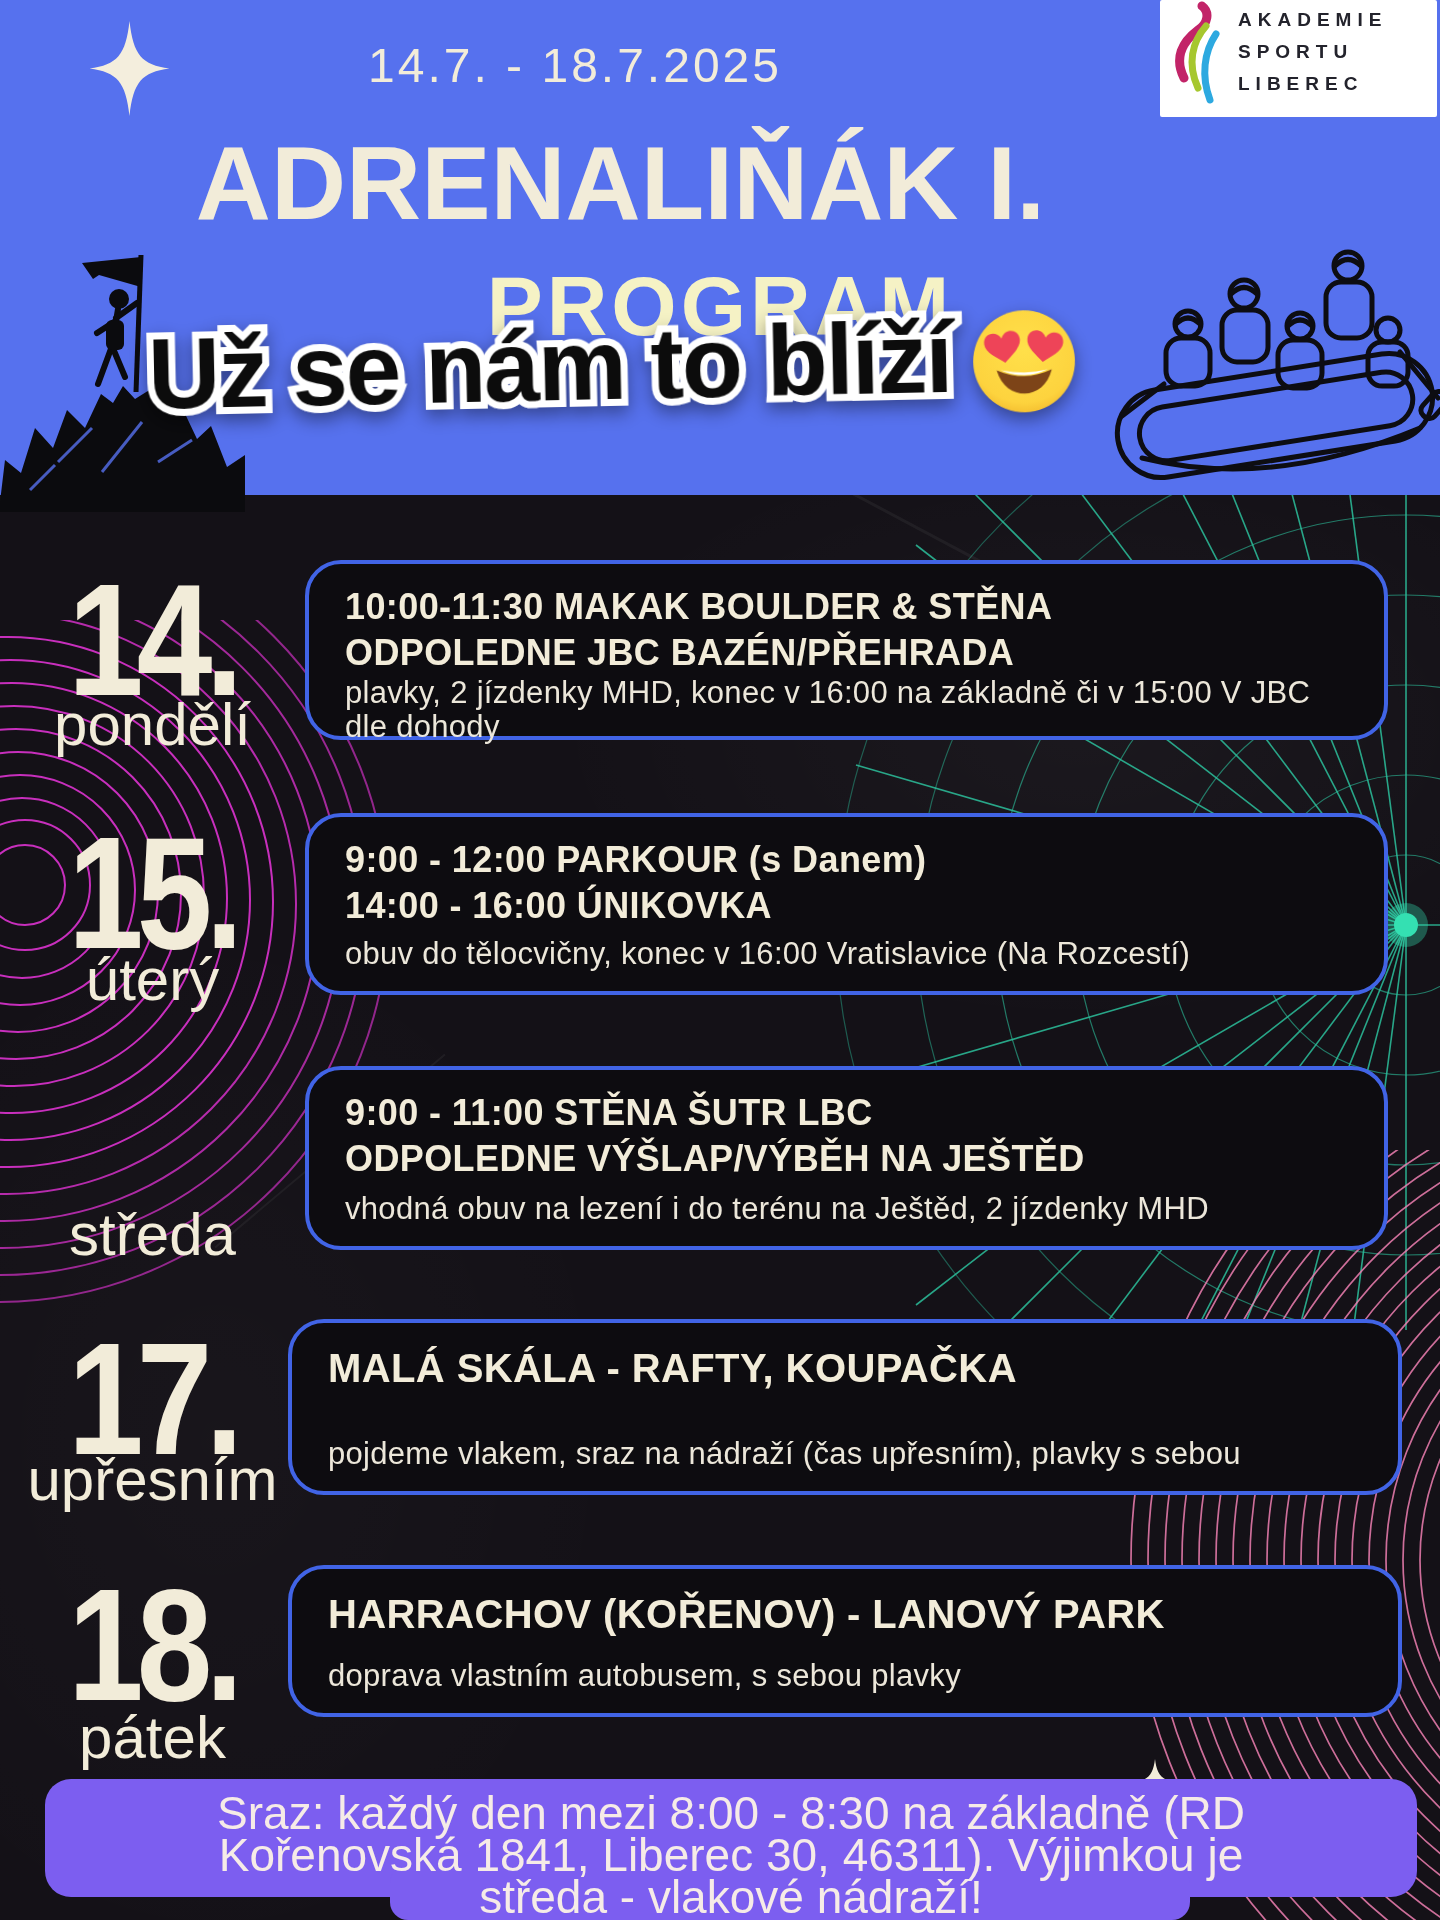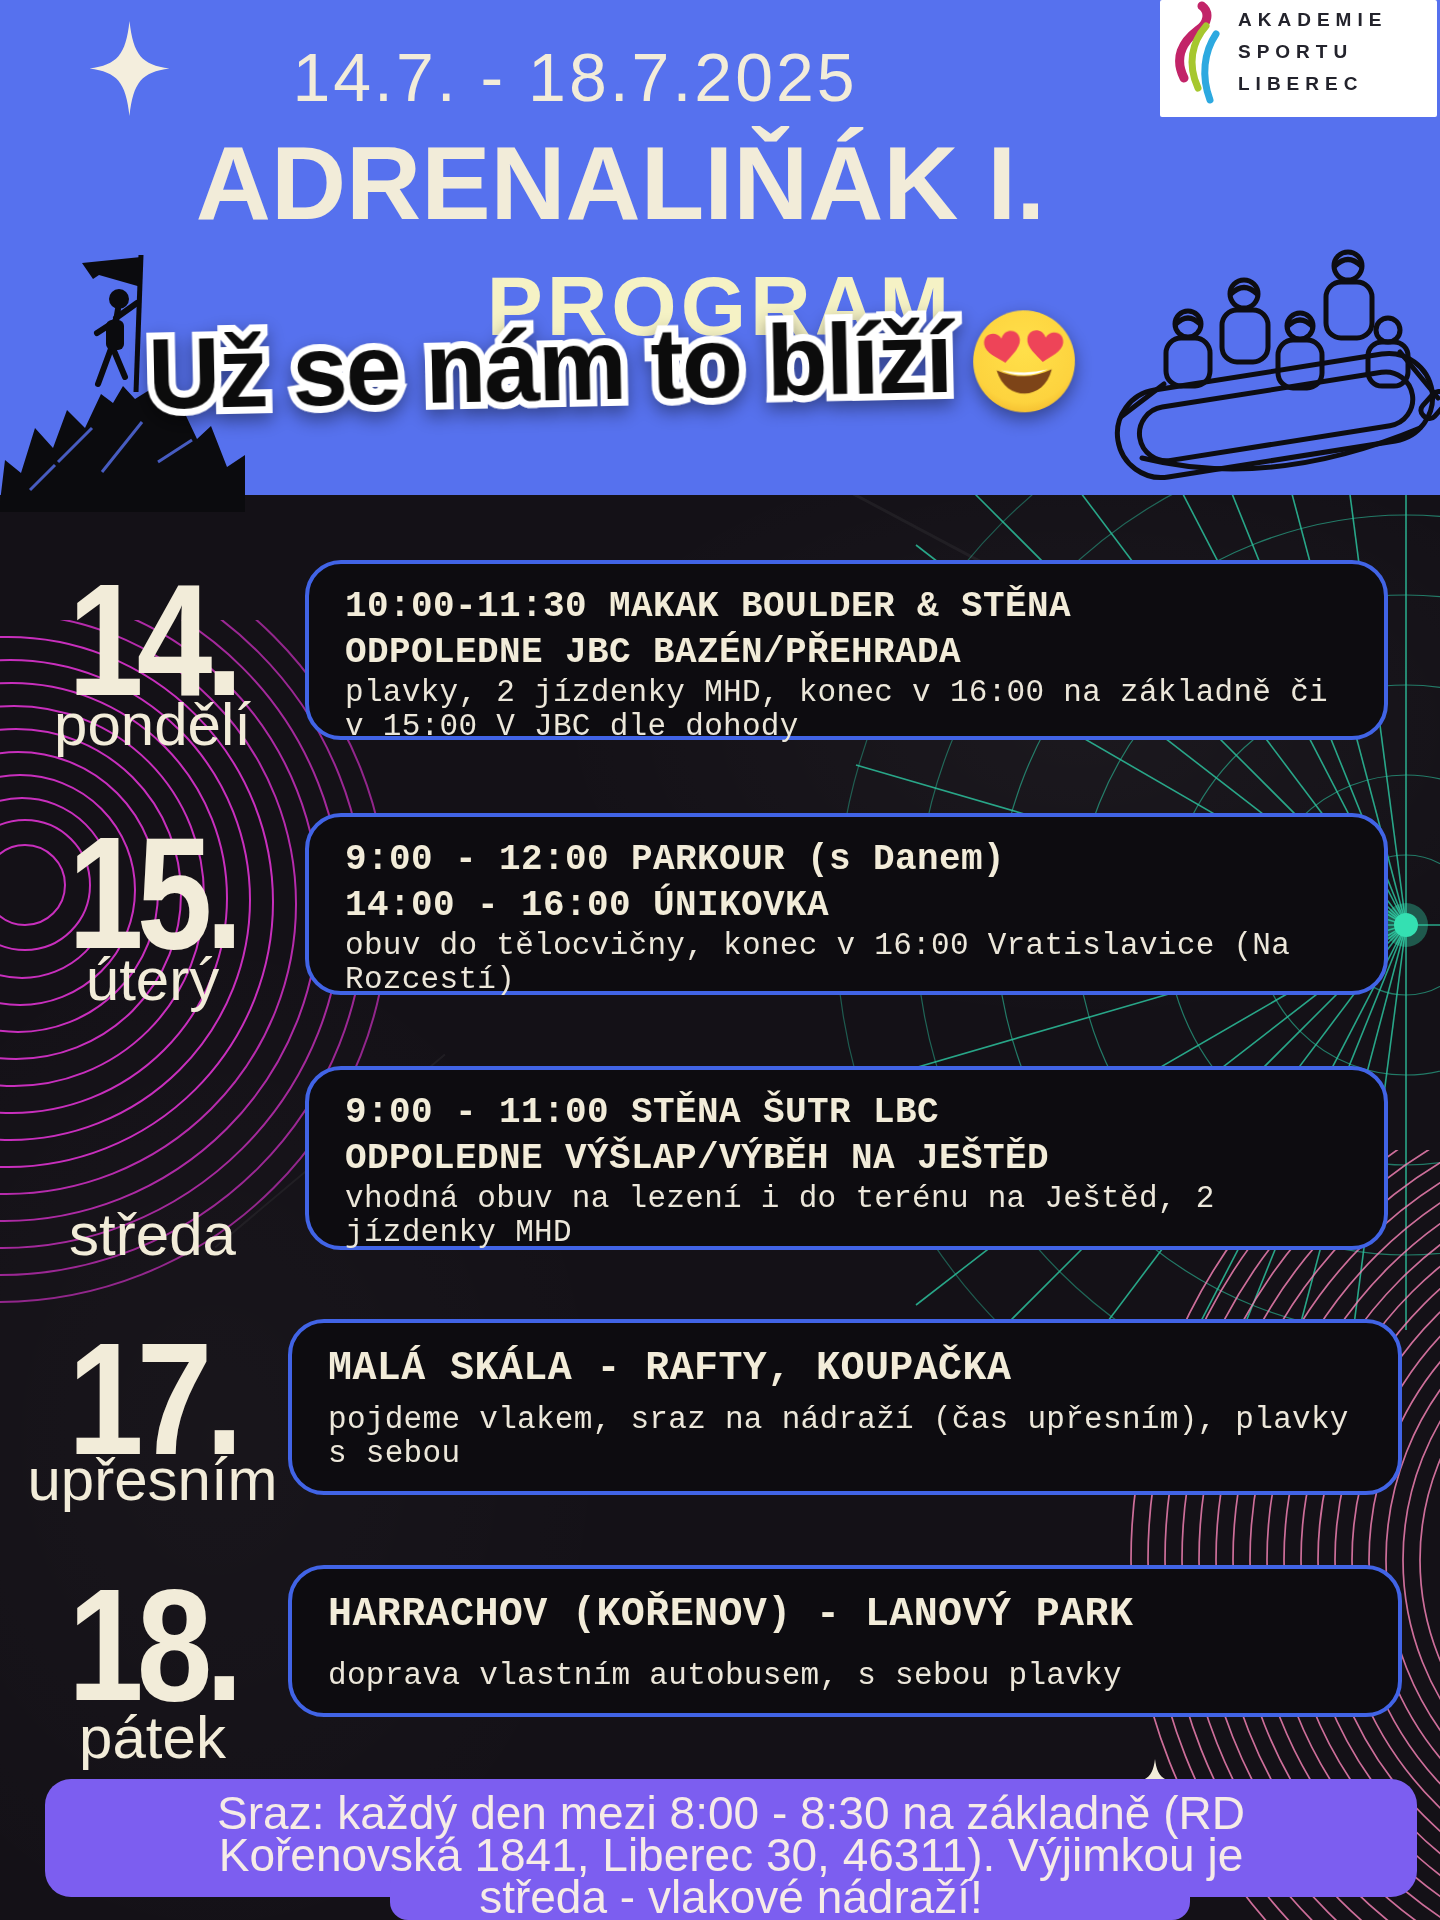--- a/index.html
+++ b/index.html
@@ -7,41 +7,41 @@
     position:relative;width:1440px;height:1920px;overflow:hidden;
     background:
       radial-gradient(900px 500px at 75% 38%, rgba(255,255,255,0.03), transparent 60%),
       radial-gradient(700px 900px at 15% 75%, rgba(255,255,255,0.02), transparent 60%),
       #141117;
     font-family:"Liberation Sans", sans-serif;
   }
   
   .header{position:absolute;left:0;top:0;width:1440px;height:495px;background:#5671ee;z-index:3;}
   .date{position:absolute;left:115px;top:38px;width:920px;text-align:center;
-        font-size:68px;letter-spacing:3px;color:#f2ecd9;font-weight:400;}
+        font-size:48px;letter-spacing:3px;color:#f2ecd9;font-weight:400;}
   .title{position:absolute;left:0;top:118px;width:1185px;text-align:center;
          font-size:104px;font-weight:800;letter-spacing:0px;color:#f2ecd9;line-height:1.25;padding-left:28px;}
   .program-ghost{position:absolute;left:0;top:258px;width:1440px;text-align:center;
          font-size:84px;font-weight:800;color:#fef9c3;letter-spacing:4px;opacity:.95;}
   .logo-box{position:absolute;right:3px;top:0;width:277px;height:117px;background:#ffffff;
             display:flex;align-items:center;overflow:hidden;border-radius:2px;}
   .logo-mark{flex:0 0 78px;height:100%;position:relative;}
   .logo-text{margin-top:-14px;color:#23232c;font-weight:700;font-size:19px;letter-spacing:6px;line-height:32px;}
   
   .announce{position:absolute;left:148px;top:296px;width:1210px;height:130px;z-index:6;
             display:flex;align-items:center;gap:16px;transform:rotate(-1.2deg);
             filter:drop-shadow(0 7px 9px rgba(0,0,0,0.40));}
   .announce-text{position:relative;font-size:100px;font-weight:900;letter-spacing:-2px;white-space:nowrap;}
   .announce-text .stroke{position:absolute;left:0;top:0;color:#0c0c0c;-webkit-text-stroke:14px #ffffff;}
   .announce-text .fill{position:relative;color:#0c0c0c;}
   .emoji-char{font-size:0;}
   
   .card{position:absolute;background:#0d0c10;border:4px solid #4164e6;border-radius:36px;
         box-sizing:border-box;display:flex;flex-direction:column;justify-content:space-between;
-        padding:20px 28px 20px 36px;z-index:2;font-family:Liberation Mono, monospace;}
+        padding:20px 28px 20px 36px;z-index:2;}
   .card-title{color:#f2ecd9;font-weight:800;font-size:36px;line-height:1.28;letter-spacing:0.4px;}
   .card-title.big{font-size:40px;}
   .card-desc{color:#ece7da;font-weight:400;font-size:31px;line-height:1.1;letter-spacing:0.3px;}
   .day-group{position:absolute;left:20px;width:265px;text-align:center;z-index:2;color:#f2ecd9;}
   .day-num{font-size:160px;font-weight:800;line-height:130px;display:inline-block;
            transform:scaleX(.85);letter-spacing:-8px;}
   .day-name{position:absolute;left:20px;width:265px;text-align:center;z-index:2;
             color:#f2ecd9;font-size:60px;font-weight:400;}
   
   .banner{position:absolute;left:45px;top:1779px;width:1372px;height:155px;z-index:5;}

